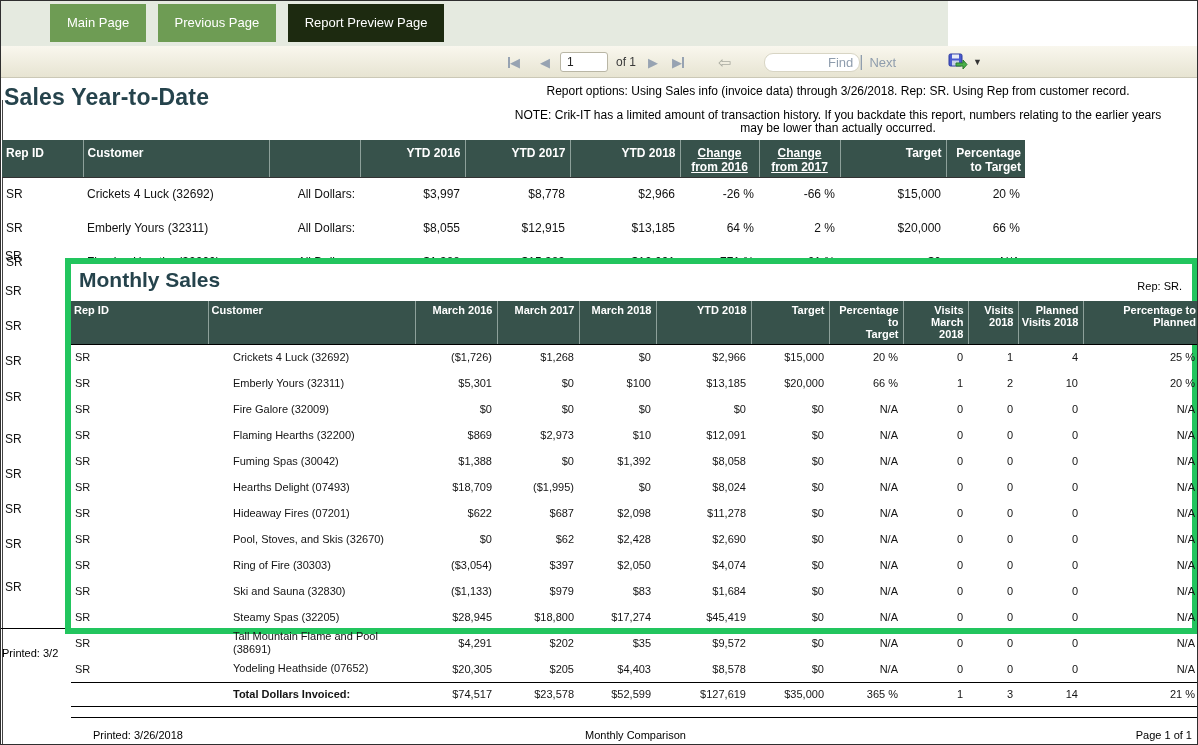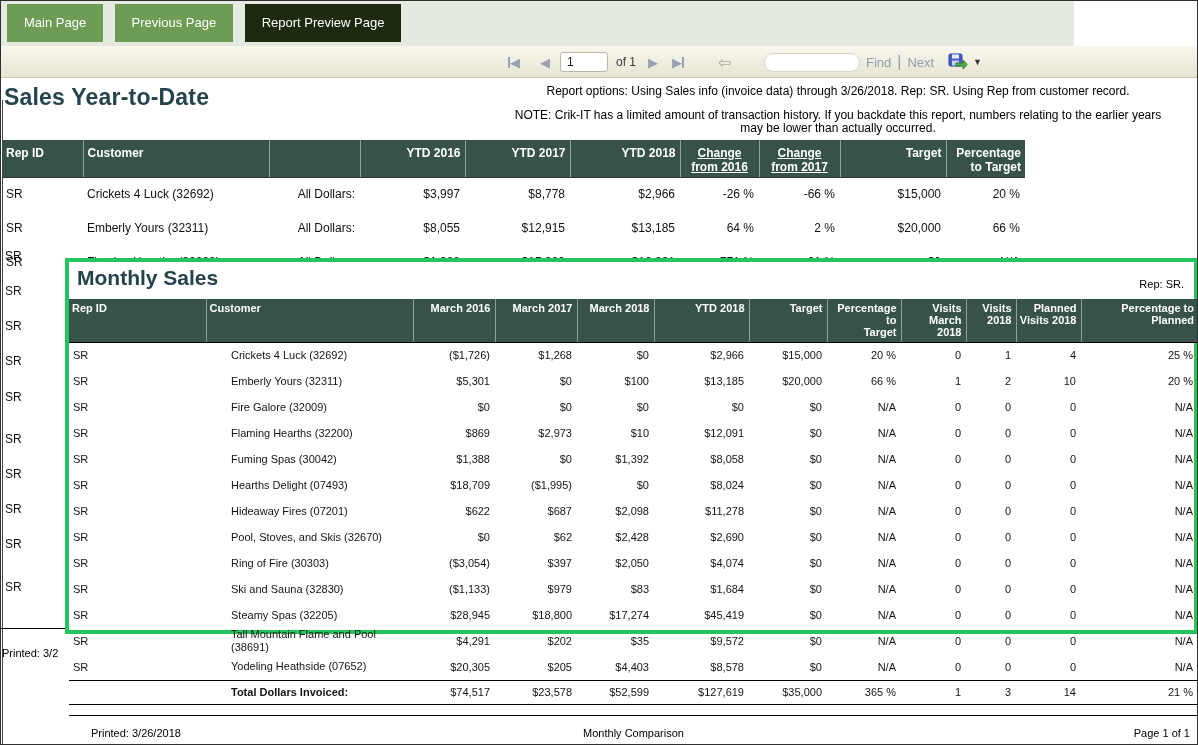--- a/index.html
+++ b/index.html
@@ -4,21 +4,21 @@
 <style>
   * { margin:0; padding:0; box-sizing:border-box; }
   html,body { width:1198px; height:745px; }
   body {
     font-family:"Liberation Sans", sans-serif;
     background:#ffffff; position:relative; overflow:hidden;
   }
   .frame { position:absolute; inset:0; border:1px solid #2f2f2f; pointer-events:none; z-index:60; }
 
   
-  .nav { position:absolute; left:0; top:0; width:1074px; height:46px; background:#e5eae0; z-index:5; }
+  .nav { position:absolute; left:0; top:0; width:948px; height:46px; background:#e5eae0; z-index:5;padding-left:43px; }
   .nav-tab {
     display:inline-block; height:38px; margin-top:4px; margin-left:7px; padding:0 17px;
     background:#6e9c54; color:#ffffff; font-size:13px; line-height:38px; cursor:pointer;
     border:none; font-family:"Liberation Sans", sans-serif;
   }
   .nav-tab.active { background:#1d2a10; }
 
   
   .toolbar {
     position:absolute; left:0; top:46px; width:1198px; height:32px;
@@ -63,21 +63,21 @@
   .ytd-table td:nth-child(1) { text-align:left; padding-left:4px; }
   .ytd-table td:nth-child(2) { text-align:left; padding-left:4px; }
 
   .sr-strip-item { position:absolute; left:5px; font-size:12px; color:#111; z-index:2; }
   .ytd-endline { position:absolute; left:0; top:550px; width:1025px; height:1px; background:#000; }
   .ytd-printed { position:absolute; left:2px; top:569px; width:62px; overflow:hidden; white-space:nowrap; font-size:11px; color:#000; }
 
   
   .overlay {
     position:absolute; left:65px; top:258px; width:1133px; height:376px;
-    background:#ffffff; border:4px solid #22c55e; z-index:10;
+    background:#ffffff; border:6px solid #22c55e; z-index:10;
   }
   .ms-title { position:absolute; left:8px; top:4px; font-size:21px; font-weight:bold; color:#25434c; }
   .ms-rep   { position:absolute; right:10px; top:16px; font-size:11px; color:#000; }
 
   .ms-table { position:absolute; left:0; top:37px; width:1129px; font-size:11px; color:#141414; }
   .ms-table th {
     background:#37524b; color:#fff; font-weight:bold; font-size:11px; text-align:right;
     vertical-align:top; padding:3px 4px 2px 3px; height:43px; white-space:pre-line;
     border-left:1px solid #8da09a; border-bottom:1px solid #000;
   }
@@ -127,21 +127,21 @@
   <div class="tb-item" style="left:672px;">
     <span class="tb-icon">▶</span>
       <span class="tb-bar"></span>
   </div>
   <div class="tb-item" style="left:718px;">
     <span class="tb-icon" style="font-size:16px;color:#a9aba0;">⇦</span>
   </div>
   <div class="tb-item" style="left:764px;">
     <input class="search-input" value="" style="">
   </div>
-  <div class="tb-item" style="left:866px;">
+  <div class="tb-item" style="left:828px;">
     <span class="findnext">Find</span>
     <span class="fn-sep">|</span>
     <span class="findnext">Next</span>
   </div>
   <div class="tb-item" style="left:948px;">
     <svg class="disk-svg" width="20" height="18" viewBox="0 0 20 18">
       <rect x="1" y="1" width="13" height="12" rx="1.5" fill="#4a5bd0" stroke="#2c3a9e"></rect>
       <rect x="4" y="1.5" width="7" height="4" fill="#e8ecf5"></rect>
       <rect x="4" y="7.5" width="7" height="5" fill="#c8d2e8"></rect>
       <path d="M8 10 L15 10 L15 7 L19 11.5 L15 16 L15 13 L8 13 Z" fill="#49b04a" stroke="#2d7a2e"></path>

